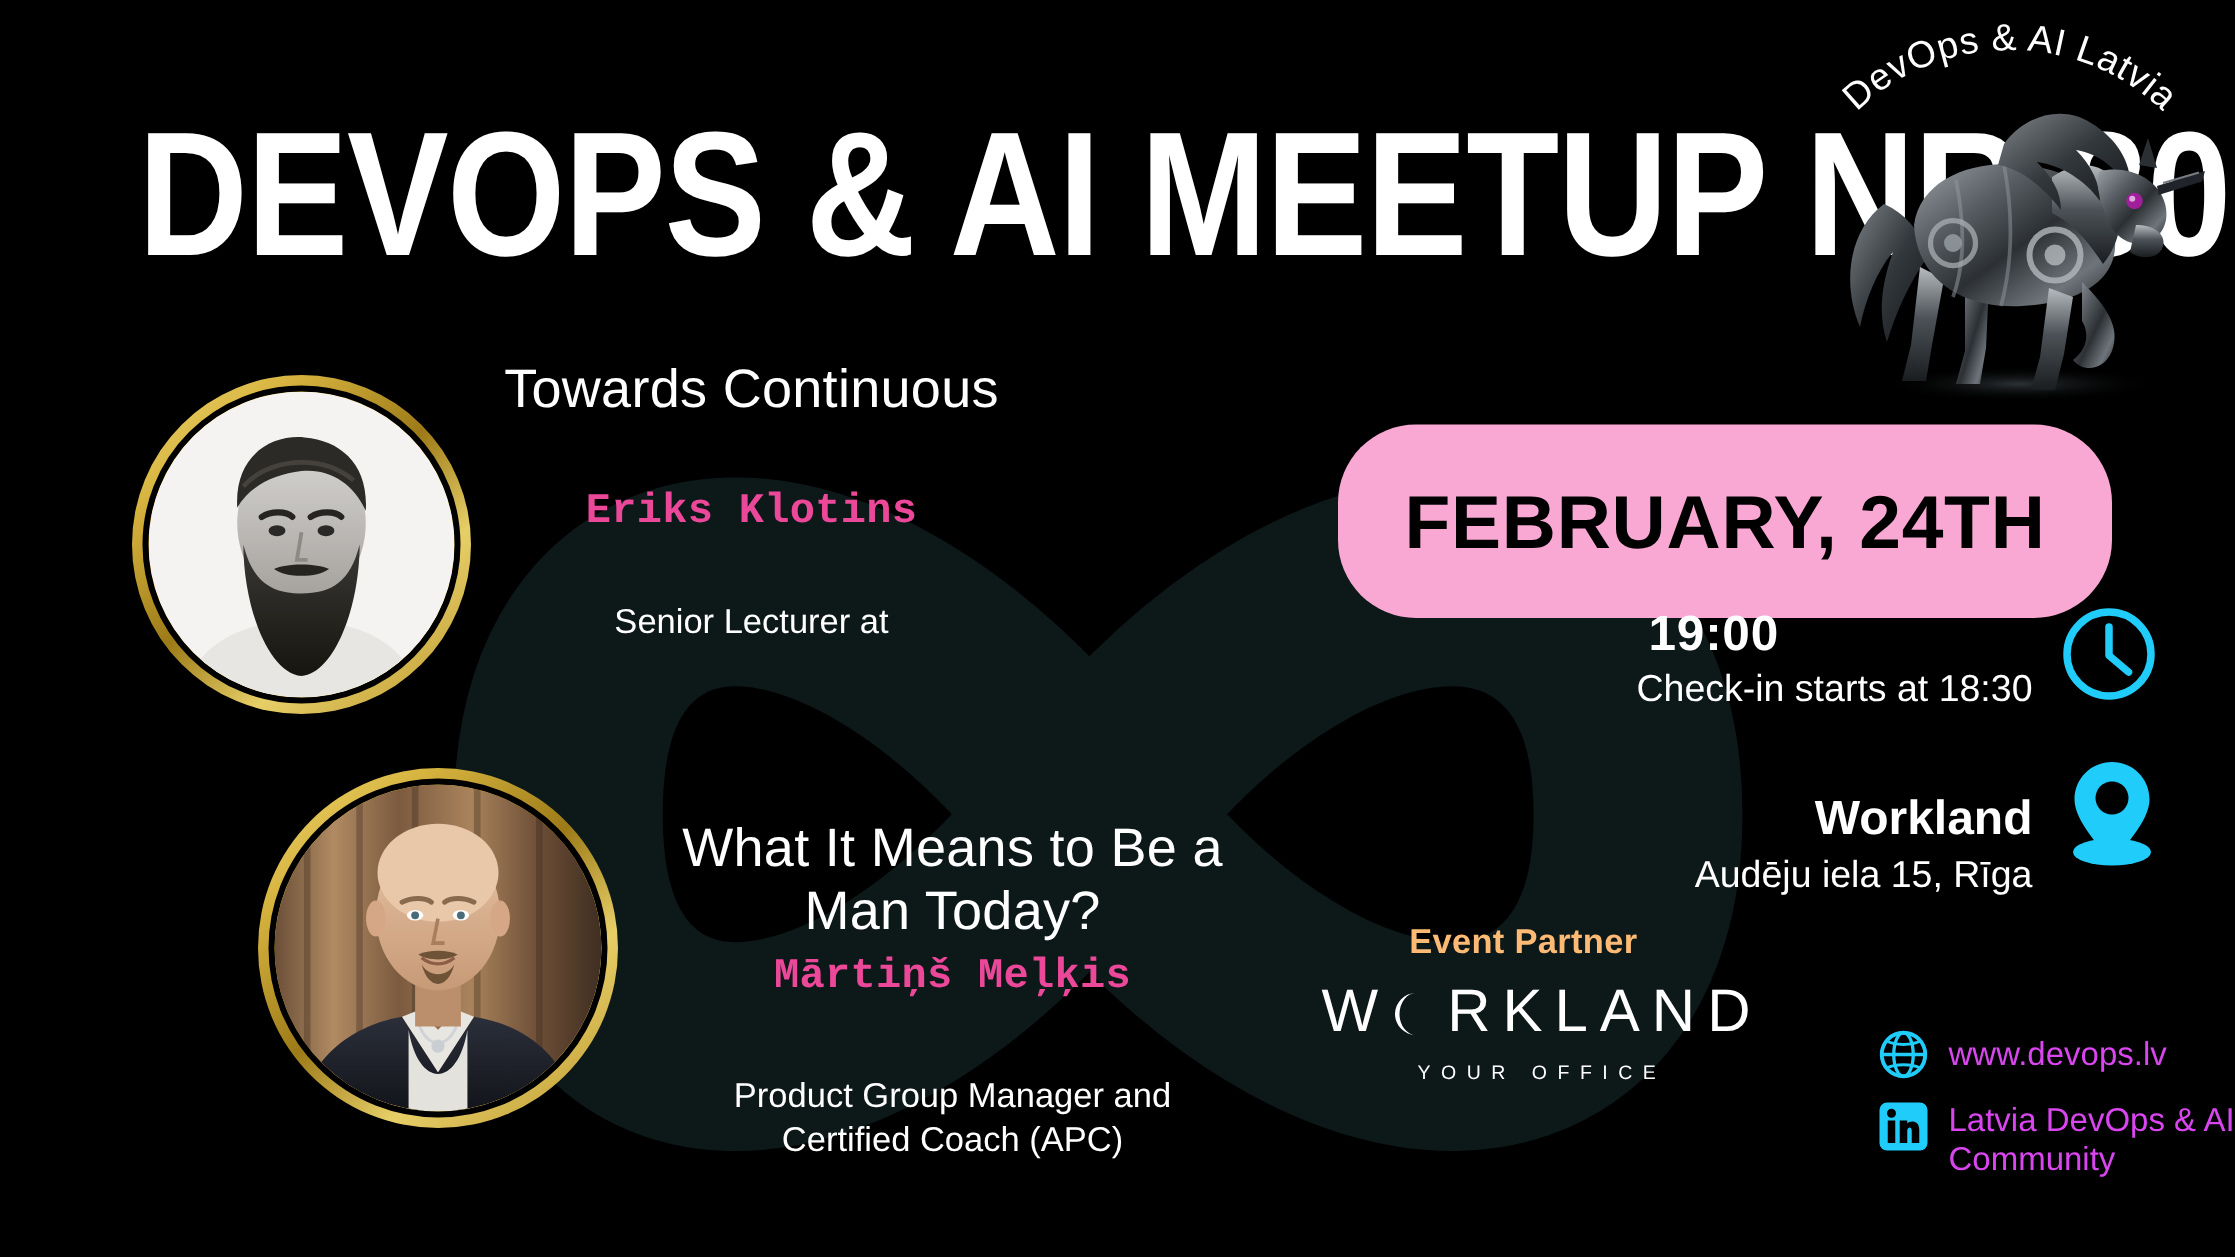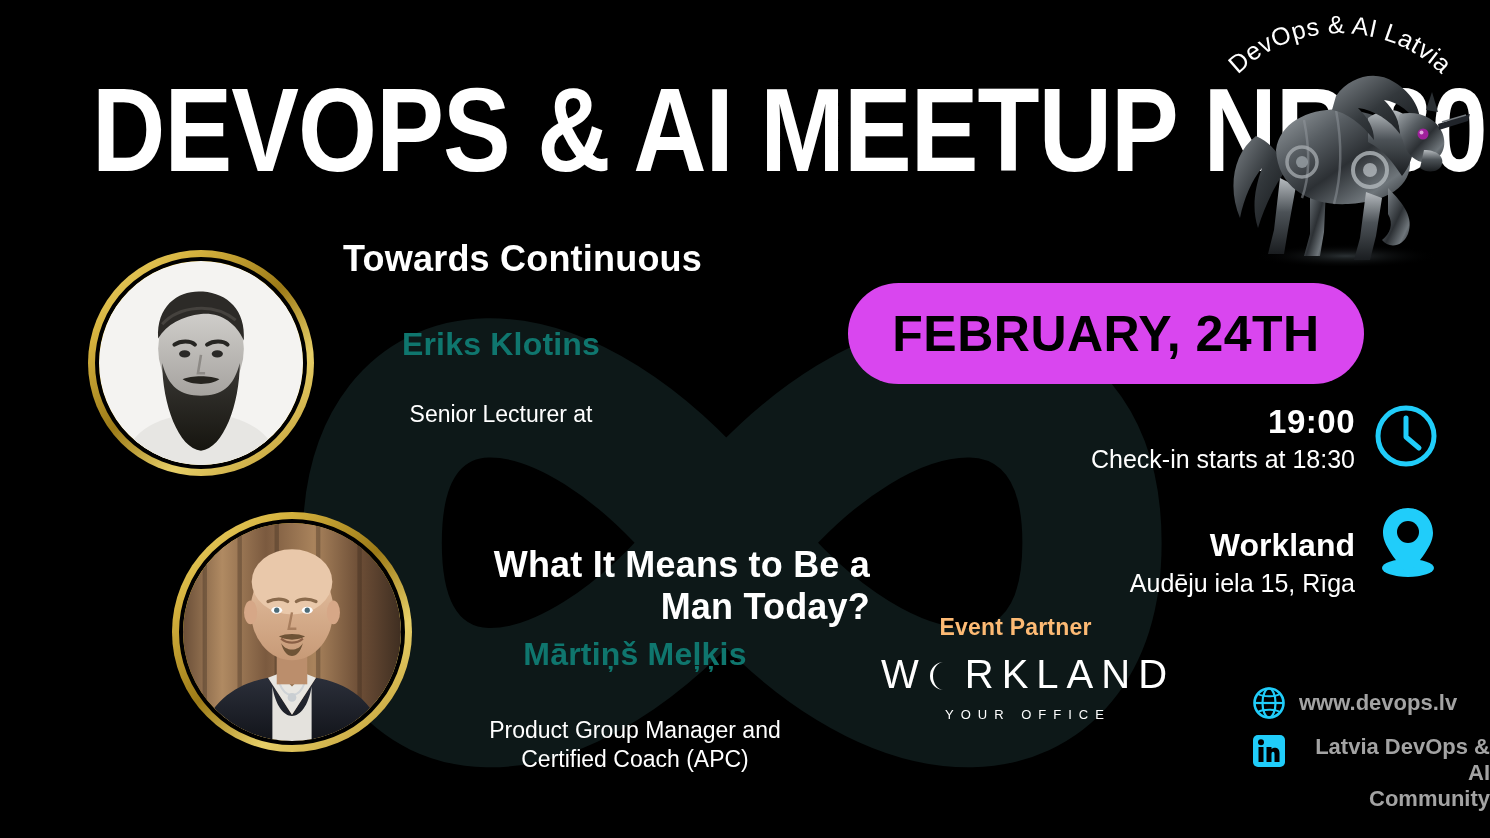--- a/index.html
+++ b/index.html
@@ -93,54 +93,55 @@
   }
   .avatar-photo {
     position: absolute;
     inset: 0;
     border-radius: 50%;
     overflow: hidden;
   }
 
   .talk-title {
     position: absolute;
-    text-align: right;
+    text-align: center;
     font-size: 36px;
     line-height: 42px;
+    font-weight: 400;
+    color: #ffffff;
+    letter-spacing: 0.2px;
+  }
+  .speaker-name {
+    position: absolute;
+    text-align: center;
+    font-size: 28px;
     font-weight: 700;
-    color: #ffffff;
+    color: #ec4899;
     letter-spacing: 0.2px;
-  }
-  .speaker-name {
-    position: absolute;
-    text-align: center;
-    font-size: 32px;
-    font-weight: 700;
-    color: #0f766e;
-    letter-spacing: 0.2px;
+    font-family: Liberation Mono, monospace;
   }
   .speaker-role {
     position: absolute;
     text-align: center;
     font-size: 23px;
     line-height: 29px;
     font-weight: 400;
     color: #ffffff;
     margin-top: 36px;
   }
 
   
   .date-pill {
     position: absolute;
-    left: 848px;
+    left: 892px;
     top: 283px;
     width: 516px;
-    height: 101px;
+    height: 129px;
     border-radius: 52px;
-    background: #d946ef;
+    background: #f9a8d4;
     display: flex;
     align-items: center;
     justify-content: center;
   }
   .date-pill span {
     font-family: "Liberation Sans Narrow", "Liberation Sans", sans-serif;
     font-size: 50px;
     font-weight: 700;
     color: #000000;
     letter-spacing: 0.5px;
@@ -154,20 +155,21 @@
     top: 402px;
     width: 425px;
     text-align: right;
   }
   .info-time {
     font-size: 33px;
     font-weight: 700;
     line-height: 40px;
     color: #ffffff;
     letter-spacing: 0.5px;
+    text-align: center;
   }
   .info-checkin {
     font-size: 25px;
     font-weight: 400;
     line-height: 34px;
     color: #ffffff;
   }
   .info-venue {
     font-size: 32px;
     font-weight: 700;
@@ -242,25 +244,24 @@
   }
 
   
   .social {
     position: absolute;
     display: flex;
     align-items: center;
     gap: 13px;
   }
   .social-text {
-    color: #a3a3a3;
+    color: #d946ef;
     font-size: 22px;
     line-height: 26px;
-    font-weight: 700;
-    text-align: right;
+    font-weight: 400;
   }
   .social-icon {
     width: 34px;
     height: 34px;
     flex: 0 0 34px;
   }
 </style>
 </head>
 <body>
 

